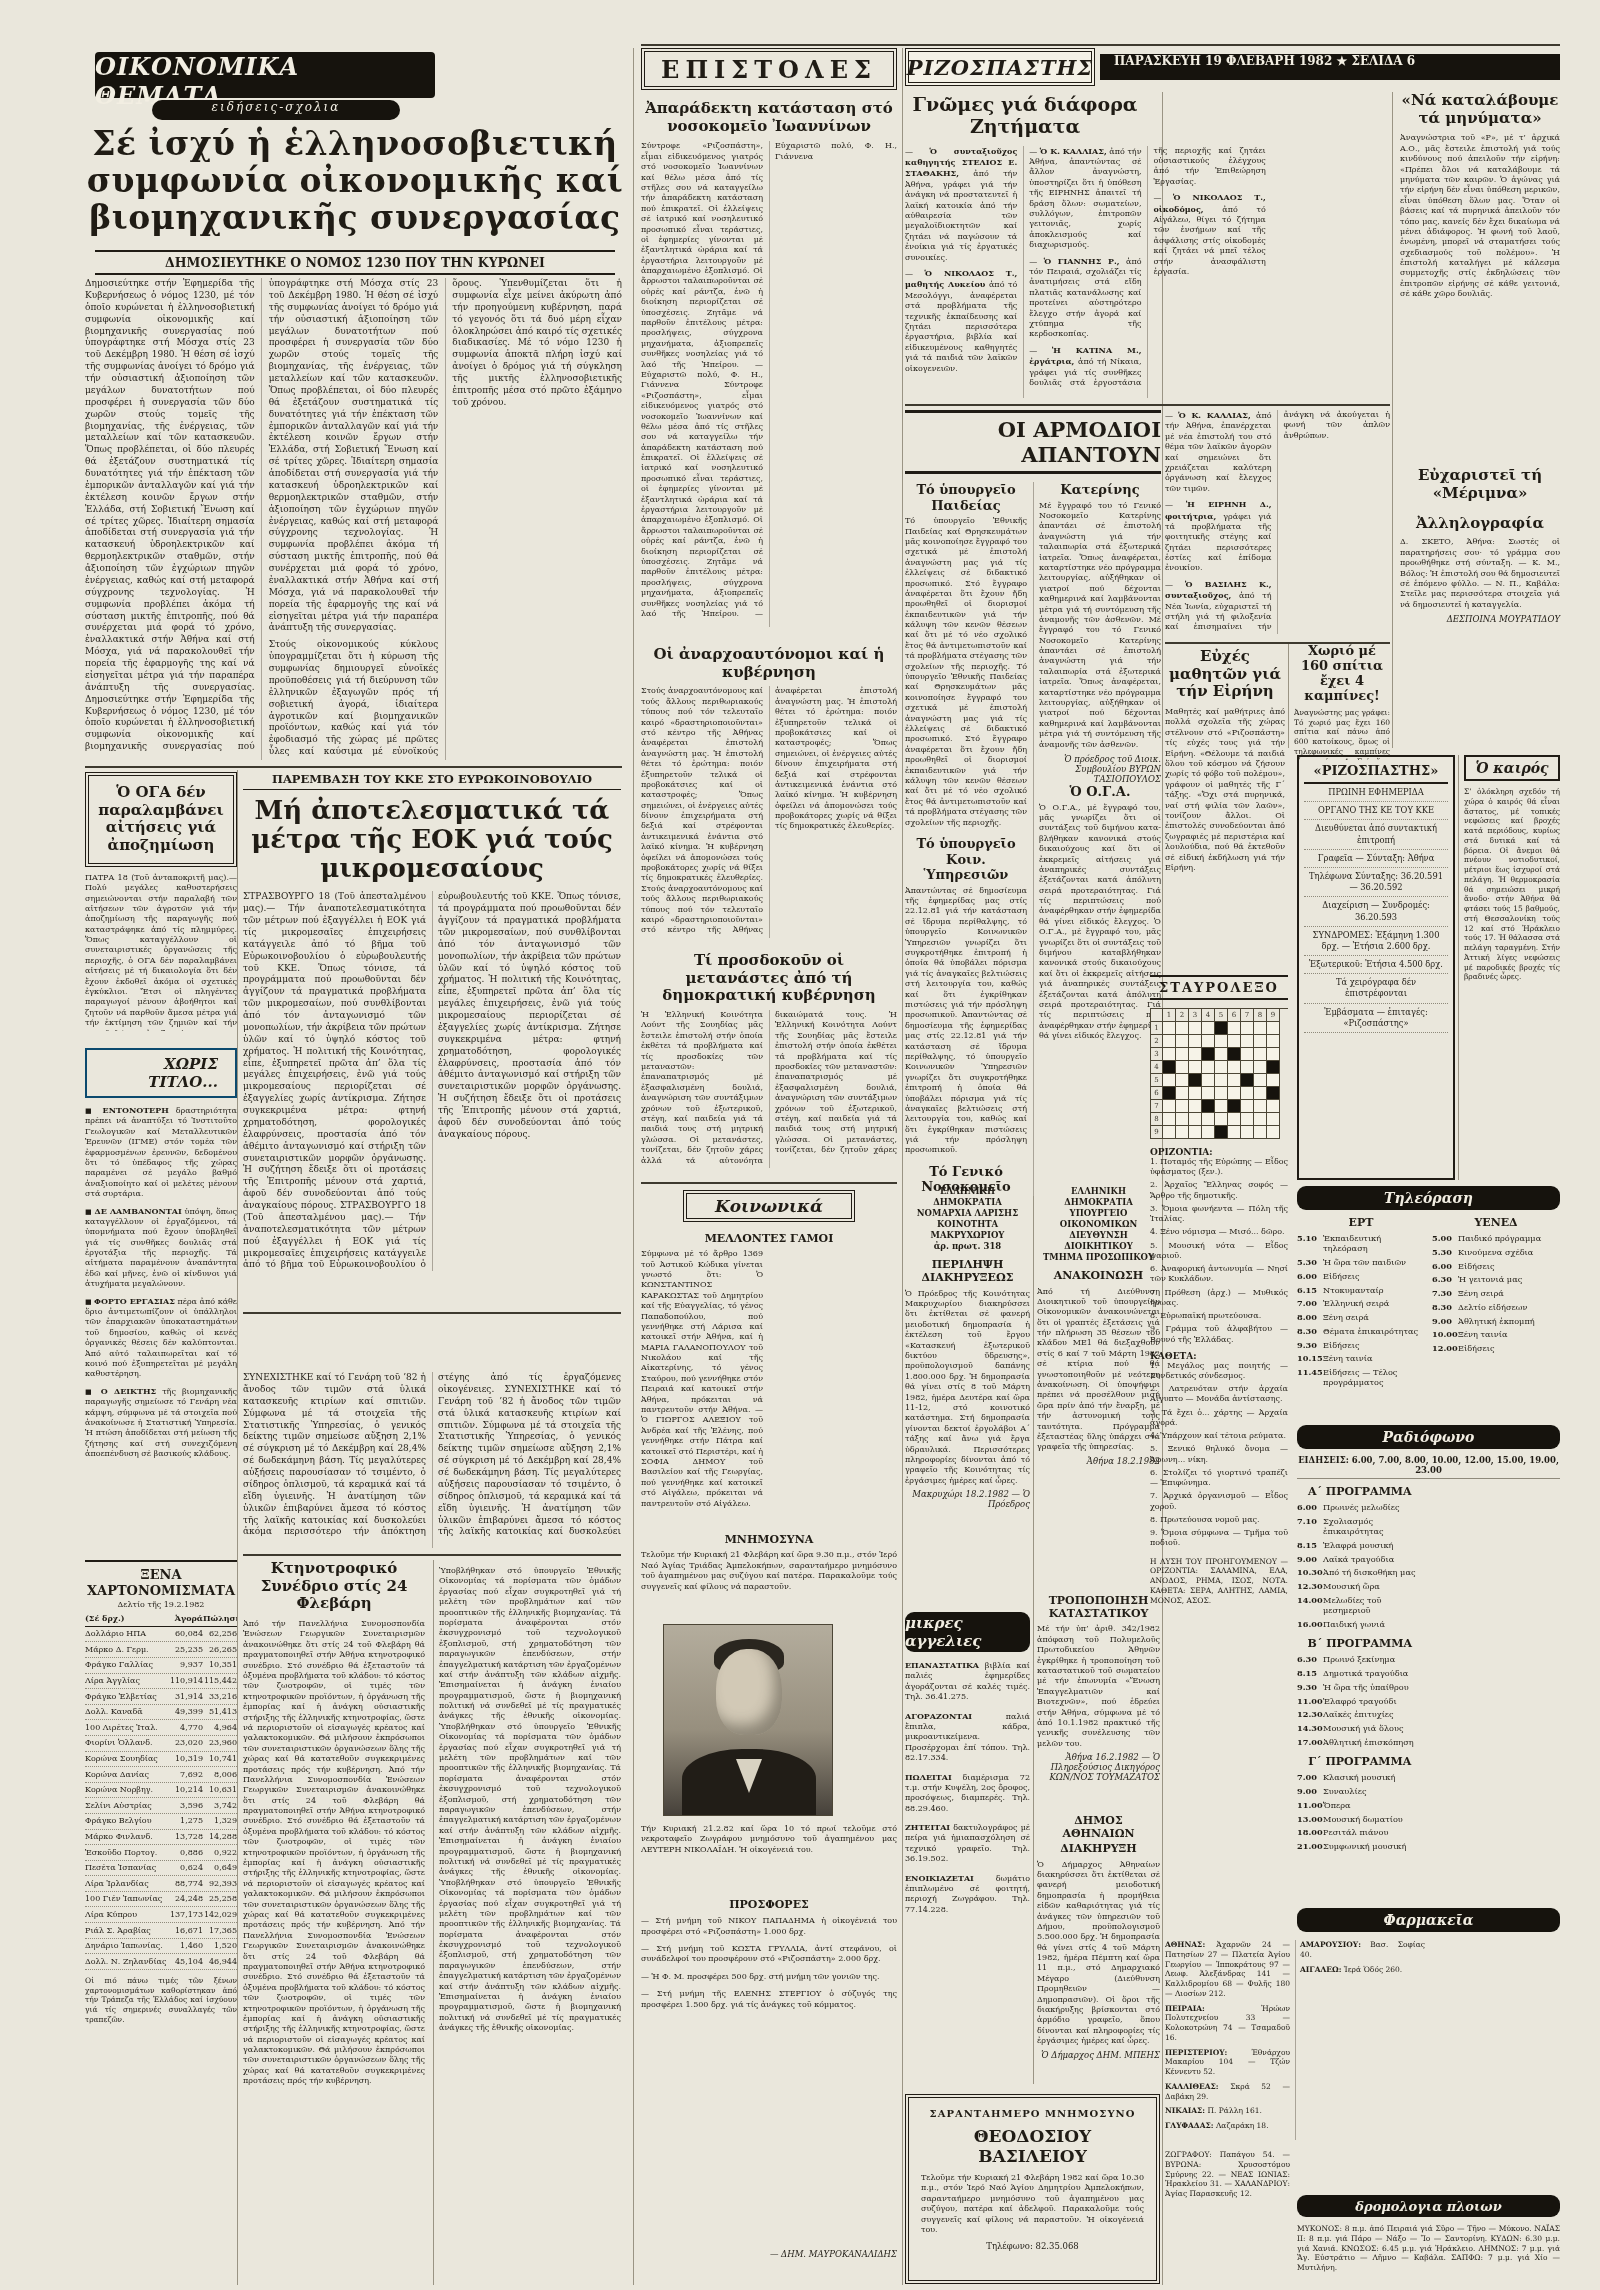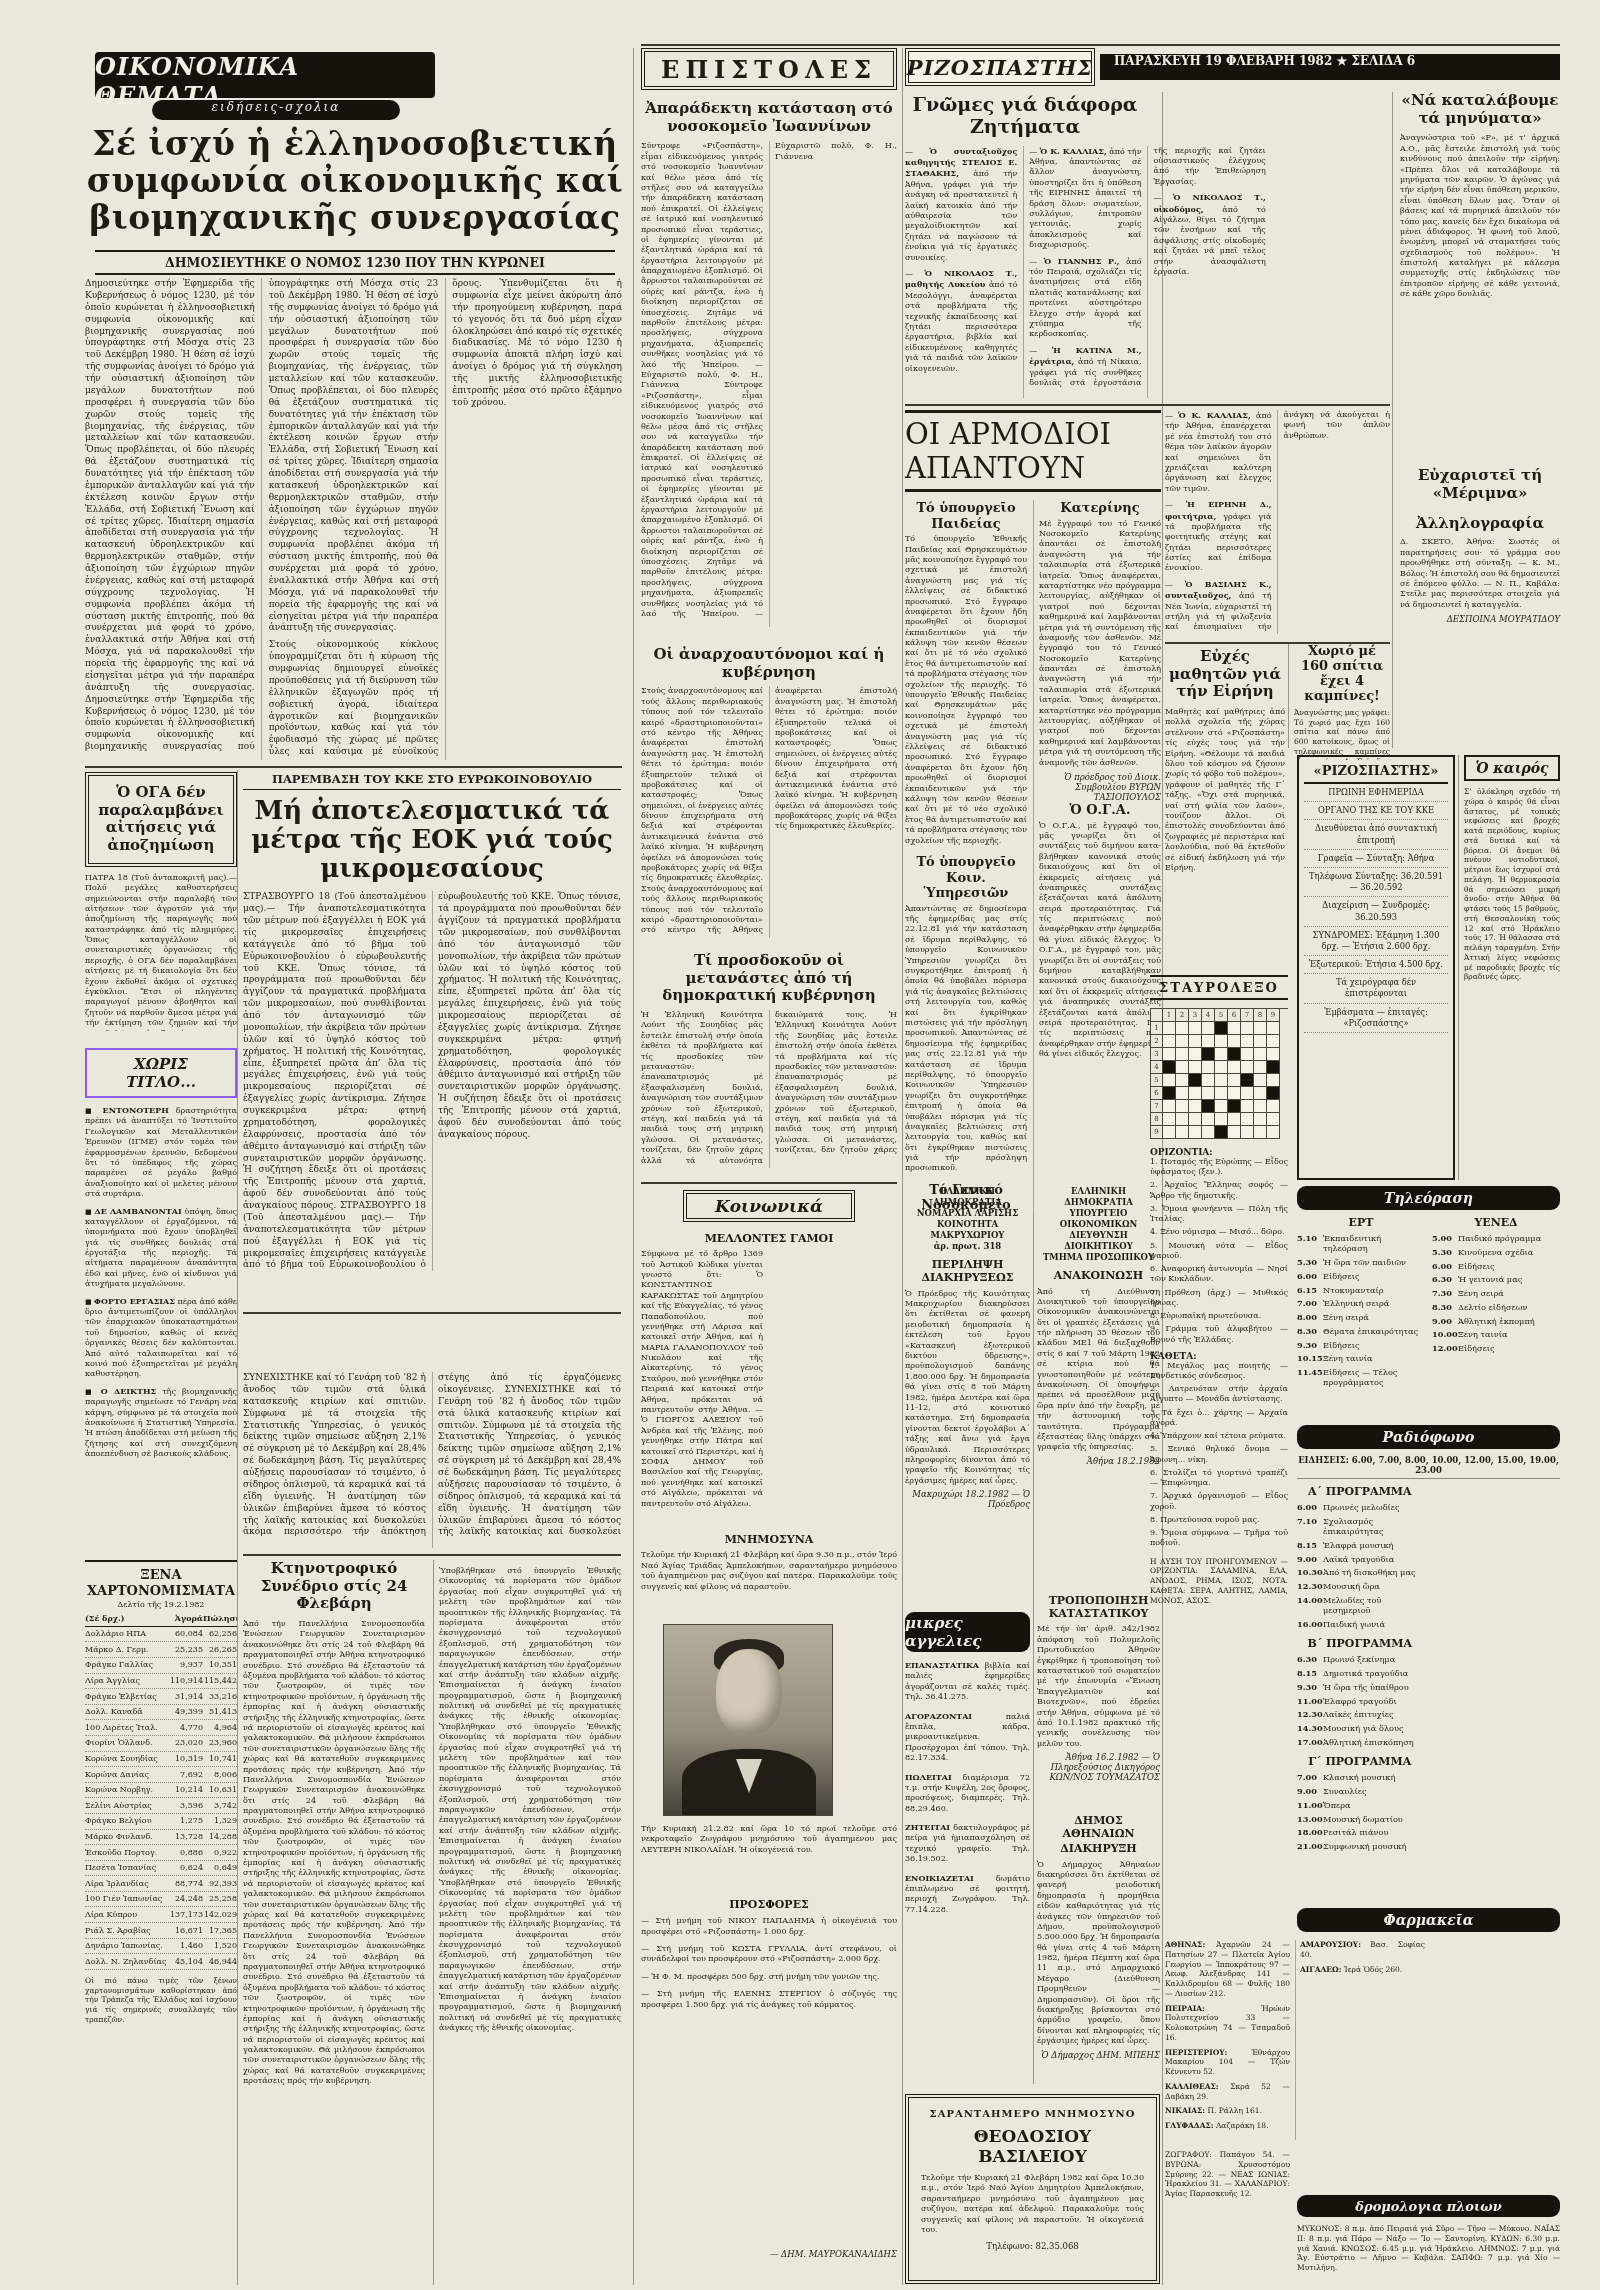--- a/index.html
+++ b/index.html
@@ -92,21 +92,21 @@
   </div>
 
   <div class="abs" style="left:85px;top:772px;width:152px">
     <div class="dbox" style="padding:8px 6px">
       <div class="h3">Ὁ ΟΓΑ δέν παραλαμβάνει αἰτήσεις γιά ἀποζημίωση</div>
     </div>
     <div class="small just" style="height:158px;overflow:hidden;margin-top:6px">ΠΑΤΡΑ 18 (Τοῦ ἀνταποκριτῆ μας).— Πολύ μεγάλες καθυστερήσεις σημειώνονται στήν παραλαβή τῶν αἰτήσεων τῶν ἀγροτῶν γιά τήν ἀποζημίωση τῆς παραγωγῆς πού καταστράφηκε ἀπό τίς πλημμύρες. Ὅπως καταγγέλλουν οἱ συνεταιριστικές ὀργανώσεις τῆς περιοχῆς, ὁ ΟΓΑ δέν παραλαμβάνει αἰτήσεις μέ τή δικαιολογία ὅτι δέν ἔχουν ἐκδοθεῖ ἀκόμα οἱ σχετικές ἐγκύκλιοι. Ἔτσι οἱ πληγέντες παραγωγοί μένουν ἀβοήθητοι καί ζητοῦν νά παρθοῦν ἄμεσα μέτρα γιά τήν ἐκτίμηση τῶν ζημιῶν καί τήν καταβολή τῶν ἀποζημιώσεων.</div>
   </div>
 
   <div class="abs" style="left:85px;top:1048px;width:152px">
-    <div style="border:2px solid #8b5cf6;padding:5px 17px;text-align:center;font-weight:700;font-style:italic;font-size:15px">ΧΩΡΙΣ ΤΙΤΛΟ...</div>
+    <div style="border:2px solid #0c4a6e;padding:5px 17px;text-align:right;font-weight:700;font-style:italic;font-size:15px">ΧΩΡΙΣ ΤΙΤΛΟ...</div>
     <div style="height:462px;overflow:hidden;margin-top:7px">
 
         <p class="bullet small just"><b>ΕΝΤΟΝΟΤΕΡΗ</b> <span>δραστηριότητα πρέπει νά ἀναπτύξει τό Ἰνστιτοῦτο Γεωλογικῶν καί Μεταλλευτικῶν Ἐρευνῶν (ΙΓΜΕ) στόν τομέα τῶν ἐφαρμοσμένων ἐρευνῶν, δεδομένου ὅτι τό ὑπέδαφος τῆς χώρας παραμένει σέ μεγάλο βαθμό ἀναξιοποίητο καί οἱ μελέτες μένουν στά συρτάρια.</span></p>
 
         <p class="bullet small just"><b>ΔΕ ΛΑΜΒΑΝΟΝΤΑΙ</b> <span>ὑπόψη, ὅπως καταγγέλλουν οἱ ἐργαζόμενοι, τά ὑπομνήματα πού ἔχουν ὑποβληθεῖ γιά τίς συνθῆκες δουλιᾶς στά ἐργοτάξια τῆς περιοχῆς. Τά αἰτήματα παραμένουν ἀναπάντητα ἐδῶ καί μῆνες, ἐνῶ οἱ κίνδυνοι γιά ἀτυχήματα μεγαλώνουν.</span></p>
 
         <p class="bullet small just"><b>ΦΟΡΤΟ ΕΡΓΑΣΙΑΣ</b> <span>πέρα ἀπό κάθε ὅριο ἀντιμετωπίζουν οἱ ὑπάλληλοι τῶν ἐπαρχιακῶν ὑποκαταστημάτων τοῦ δημοσίου, καθώς οἱ κενές ὀργανικές θέσεις δέν καλύπτονται. Ἀπό αὐτό ταλαιπωρεῖται καί τό κοινό πού ἐξυπηρετεῖται μέ μεγάλη καθυστέρηση.</span></p>
 
         <p class="bullet small just"><b>Ο ΔΕΙΚΤΗΣ</b> <span>τῆς βιομηχανικῆς παραγωγῆς σημείωσε τό Γενάρη νέα κάμψη, σύμφωνα μέ τά στοιχεῖα πού ἀνακοίνωσε ἡ Στατιστική Ὑπηρεσία. Ἡ πτώση ἀποδίδεται στή μείωση τῆς ζήτησης καί στή συνεχιζόμενη ἀποεπένδυση σέ βασικούς κλάδους.</span></p>
       </div>
@@ -340,21 +340,21 @@
 
         <p class="snippet"><b>Ὁ ΓΙΑΝΝΗΣ Ρ.,</b> <span>ἀπό τόν Πειραιά, σχολιάζει τίς ἀνατιμήσεις στά εἴδη πλατιᾶς κατανάλωσης καί προτείνει αὐστηρότερο ἔλεγχο στήν ἀγορά καί χτύπημα τῆς κερδοσκοπίας.</span></p>
 
         <p class="snippet"><b>Ἡ ΚΑΤΙΝΑ Μ., ἐργάτρια,</b> <span>ἀπό τή Νίκαια, γράφει γιά τίς συνθῆκες δουλιᾶς στά ἐργοστάσια τῆς περιοχῆς καί ζητάει οὐσιαστικούς ἐλέγχους ἀπό τήν Ἐπιθεώρηση Ἐργασίας.</span></p>
 
         <p class="snippet"><b>Ὁ ΝΙΚΟΛΑΟΣ Τ., οἰκοδόμος,</b> <span>ἀπό τό Αἰγάλεω, θίγει τό ζήτημα τῶν ἐνσήμων καί τῆς ἀσφάλισης στίς οἰκοδομές καί ζητάει νά μπεῖ τέλος στήν ἀνασφάλιστη ἐργασία.</span></p>
       </div>
   </div>
 
   <div class="abs" style="left:905px;top:410px;width:256px">
-    <div style="border-top:3px solid #201c15;border-bottom:3px solid #201c15;padding:4px 0;text-align:left;font-weight:400;font-size:29px">ΟΙ ΑΡΜΟΔΙΟΙ ΑΠΑΝΤΟΥΝ</div>
+    <div style="border-top:3px solid #201c15;border-bottom:3px solid #201c15;padding:4px 0;text-align:right;font-weight:700;font-size:21px">ΟΙ ΑΡΜΟΔΙΟΙ ΑΠΑΝΤΟΥΝ</div>
     <div class="c2" style="height:714px;margin-top:8px">
 
         <div>
           <div class="h4" style="margin-bottom:3px">Τό ὑπουργεῖο Παιδείας</div>
           <p class="small just" style="margin-bottom:4px">Τό ὑπουργεῖο Ἐθνικῆς Παιδείας καί Θρησκευμάτων μᾶς κοινοποίησε ἔγγραφό του σχετικά μέ ἐπιστολή ἀναγνώστη μας γιά τίς ἐλλείψεις σέ διδακτικό προσωπικό. Στό ἔγγραφο ἀναφέρεται ὅτι ἔχουν ἤδη προωθηθεῖ οἱ διορισμοί ἐκπαιδευτικῶν γιά τήν κάλυψη τῶν κενῶν θέσεων καί ὅτι μέ τό νέο σχολικό ἔτος θά ἀντιμετωπιστοῦν καί τά προβλήματα στέγασης τῶν σχολείων τῆς περιοχῆς. Τό ὑπουργεῖο Ἐθνικῆς Παιδείας καί Θρησκευμάτων μᾶς κοινοποίησε ἔγγραφό του σχετικά μέ ἐπιστολή ἀναγνώστη μας γιά τίς ἐλλείψεις σέ διδακτικό προσωπικό. Στό ἔγγραφο ἀναφέρεται ὅτι ἔχουν ἤδη προωθηθεῖ οἱ διορισμοί ἐκπαιδευτικῶν γιά τήν κάλυψη τῶν κενῶν θέσεων καί ὅτι μέ τό νέο σχολικό ἔτος θά ἀντιμετωπιστοῦν καί τά προβλήματα στέγασης τῶν σχολείων τῆς περιοχῆς.</p>
           <p class="sig" style="margin-bottom:8px"></p>
         </div>
 
         <div>
           <div class="h4" style="margin-bottom:3px">Τό ὑπουργεῖο Κοιν. Ὑπηρεσιῶν</div>

